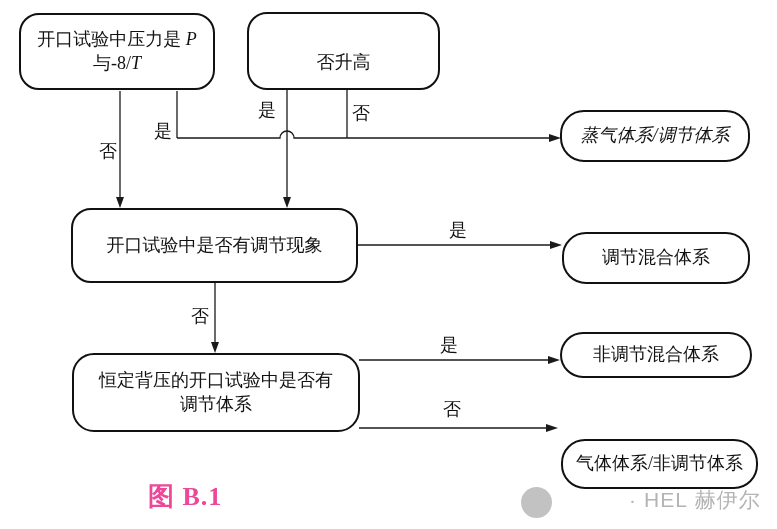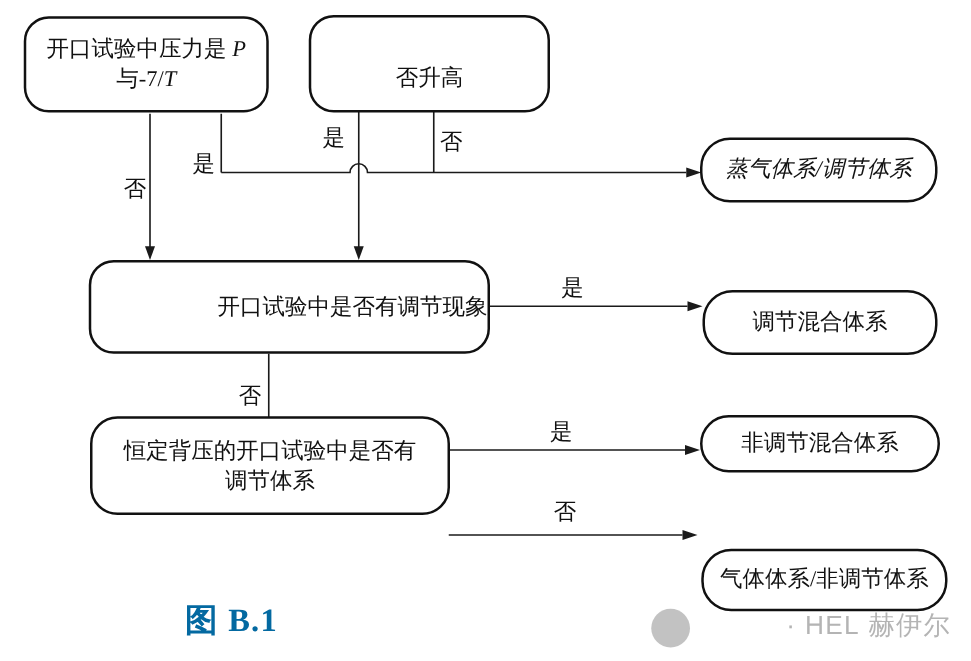--- a/index.html
+++ b/index.html
@@ -17,21 +17,21 @@
   .node .inner{display:block;}
   .pill{border-radius:24px;}
   .var{font-style:italic;font-family:"Liberation Serif", serif;}
   .edge-label{
     position:absolute;z-index:2;font-size:18px;line-height:1;color:#111;
     font-family:"Liberation Serif", serif;
   }
   .caption{
     position:absolute;left:148px;top:479px;z-index:3;
     display:flex;align-items:baseline;gap:16px;white-space:nowrap;
-    font-weight:bold;font-size:26px;color:#0369a1;
+    font-weight:bold;font-size:26px;color:#ec4899;
   }
   .caption .fig-no{font-family:"Liberation Serif", serif;letter-spacing:1px;}
   .caption .fig-title{font-family:"Liberation Sans", sans-serif;letter-spacing:4px;}
   .watermark{
     position:absolute;left:629px;top:486px;z-index:3;white-space:nowrap;
     font-family:"Liberation Sans", sans-serif;font-size:21px;color:#b4b4b4;
     display:flex;align-items:baseline;gap:7px;letter-spacing:1px;
   }
   .wm-circle{
     position:absolute;left:521px;top:487px;width:31px;height:31px;z-index:2;
@@ -61,36 +61,36 @@
       <polygon points="211,342 219,342 215,353"></polygon>
       <polygon points="549,134 549,142 561,138"></polygon>
       <polygon points="550,241 550,249 562,245"></polygon>
       <polygon points="548,356 548,364 560,360"></polygon>
       <polygon points="546,424 546,432 558,428"></polygon>
     </g>
   </svg>
 
   <div class="node" style="left:19px;top:13px;width:196px;height:77px;">
     <span class="inner">
-      <span>开口试验中压力是 </span><span class="var">P</span><span>与-7/</span><span class="var">T</span><br>
+      <span>开口试验中压力是 </span><span class="var">P</span><span>与-8/</span><span class="var">T</span><br>
     </span>
   </div>
 
   <div class="node" style="left:247px;top:12px;width:193px;height:78px;">
     <span class="inner">
       <br>
       <span>否升高</span>
     </span>
   </div>
 
-  <div class="node" style="left:71px;top:208px;width:321px;height:75px;justify-content:flex-end;">
+  <div class="node" style="left:71px;top:208px;width:287px;height:75px;">
     <span class="inner">开口试验中是否有调节现象</span>
   </div>
 
-  <div class="node" style="left:72px;top:333px;width:288px;height:79px;border-radius:22px;">
+  <div class="node" style="left:72px;top:353px;width:288px;height:79px;border-radius:22px;">
     <span class="inner">
       <span>恒定背压的开口试验中是否有</span><br>
       <span>调节体系</span>
     </span>
   </div>
 
   <div class="node pill" style="left:560px;top:110px;width:190px;height:52px;font-style:italic;">
     <span class="inner">蒸气体系/调节体系</span>
   </div>
 

